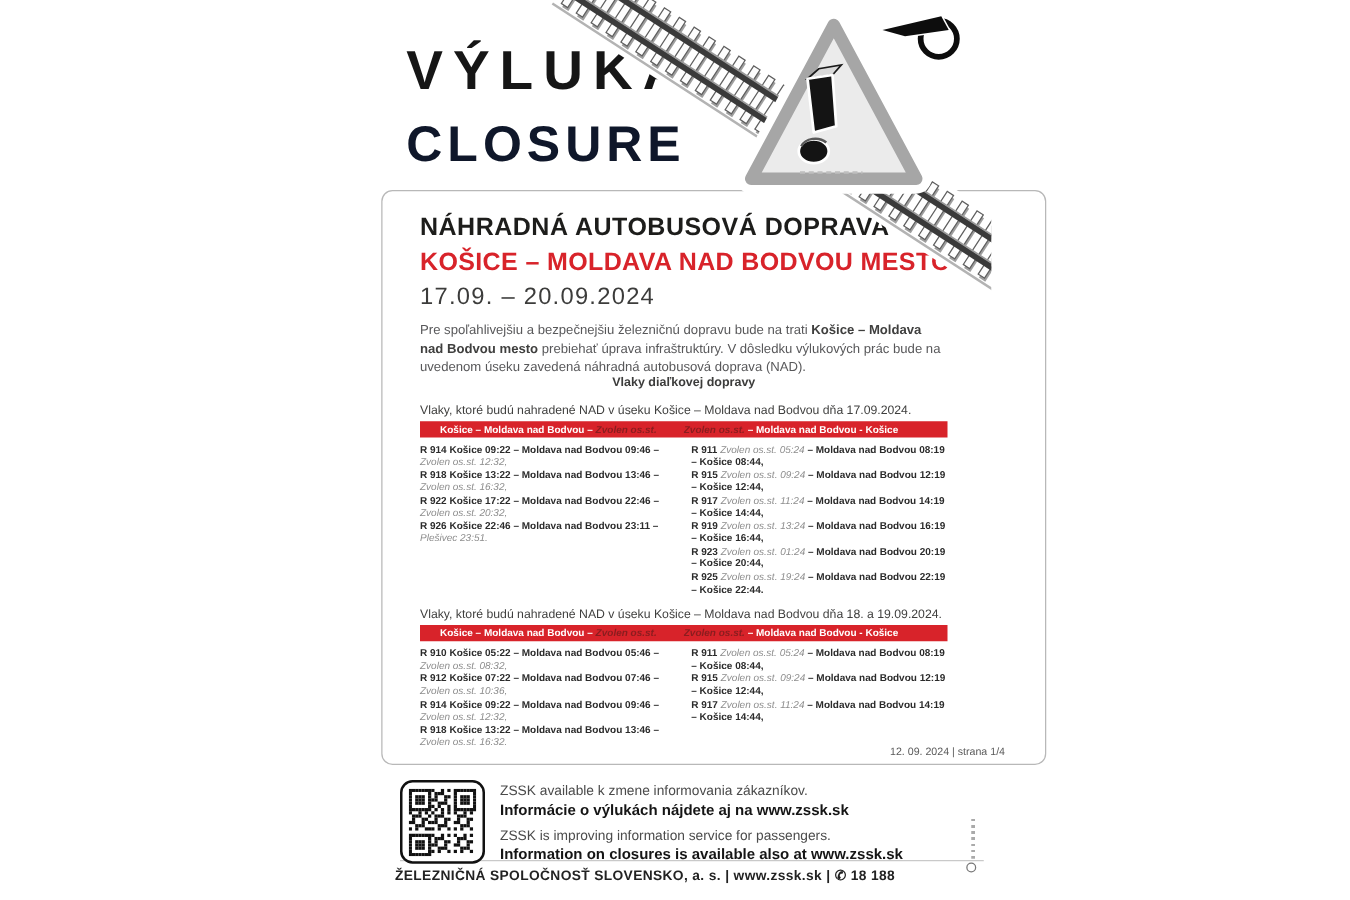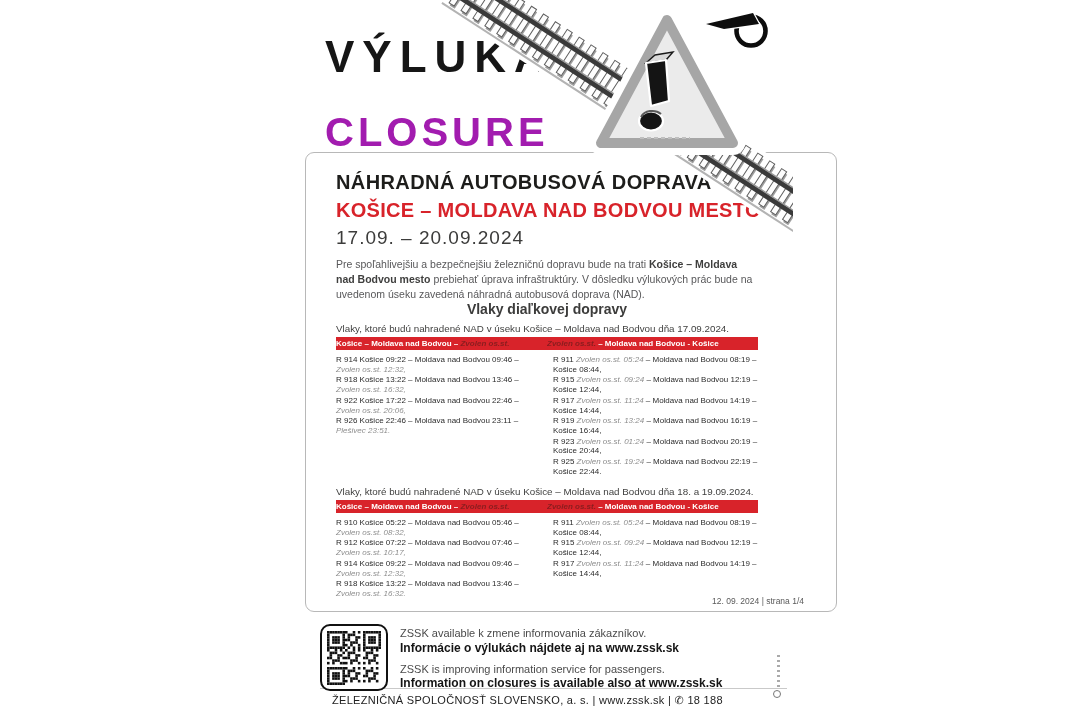--- a/index.html
+++ b/index.html
@@ -1,55 +1,55 @@
 <!DOCTYPE html>
 <html><head>
 <meta charset="utf-8">
 <style>
   * { margin:0; padding:0; box-sizing:border-box; }
   html,body { width:1080px; height:720px; background:#ffffff; font-family:"Liberation Sans", sans-serif; }
   .page { position:relative; width:1080px; height:720px; background:#fff; overflow:hidden; }
 
   
   .title-main { position:absolute; left:325px; top:32px; font-size:44px; font-weight:800; letter-spacing:8px; color:#161616; }
-  .title-sub  { position:absolute; left:325px; top:110px; font-size:40px; font-weight:800; letter-spacing:4px; color:#a21caf; }
+  .title-sub  { position:absolute; left:325px; top:94px; font-size:40px; font-weight:800; letter-spacing:4px; color:#0f172a; }
 
   
   #art { position:absolute; left:0; top:0; z-index:3; pointer-events:none; }
 
   
   .box { position:absolute; left:305px; top:152px; width:532px; height:460px; background:#fff; border:1px solid #b8b8b8; border-radius:9px; z-index:2; padding:0 30px; }
   .h1 { position:absolute; left:30px; top:18px; font-size:20px; font-weight:800; letter-spacing:.4px; color:#1d1d1b; }
   .h2 { position:absolute; left:30px; top:46px; font-size:20px; font-weight:800; letter-spacing:.3px; }
   .h3 { position:absolute; left:30px; top:74px; font-size:19px; font-weight:500; letter-spacing:1px; color:#3c3c3b; }
   .intro { position:absolute; left:30px; top:104px; width:422px; font-size:10.5px; line-height:15px; color:#58585a; }
   .intro b { color:#3f3f3e; }
-  .section-title { position:absolute; left:30px; top:148px; width:422px; text-align:center; font-size:14px; font-weight:600; color:#3c3c3b; }
+  .section-title { position:absolute; left:30px; top:148px; width:422px; text-align:center; font-size:10px; font-weight:600; color:#3c3c3b; }
 
   .rail-table { position:absolute; left:30px; width:422px; }
   .rail-table .caption { font-size:9.8px; color:#3f3f3e; margin-bottom:3px; }
-  .thead { display:flex; height:13px; line-height:13px; color:#fff; font-size:8px; font-weight:700; padding:0 0; margin-bottom:5px; }
+  .thead { display:flex; height:13px; line-height:13px; color:#fff; font-size:8px; font-weight:700; padding:0 16px; margin-bottom:5px; }
   .thead .th { width:50%; white-space:nowrap; overflow:hidden; }
   .thead .i { font-style:italic; font-weight:600; color:#8a1d1f; }
   .cols { display:flex; gap:12px; }
   .col { flex:1; }
   .cell { height:20.4px; font-size:8px; line-height:9.8px; }
-  .cell .b { font-weight:400; color:#2b2b2b;margin-top:36px; }
+  .cell .b { font-weight:700; color:#2b2b2b;margin-top:36px; }
   .cell .i { font-style:italic; color:#8d8d8d; }
 
   .page-info { position:absolute; right:32px; bottom:5px; font-size:8.5px; color:#5a5a5a; }
 
   
   .foot-rule { position:absolute; left:320px; top:688px; width:467px; height:1px; background:#c9c9c9; }
   .qr-frame { position:absolute; left:320px; top:624px; width:68px; height:67px; background:#fff; border:2px solid #111; border-radius:10px; display:flex; align-items:center; justify-content:center; z-index:2; }
   .info-block { position:absolute; left:400px; top:626px; }
   .info-block .l1 { font-size:11px; line-height:14.5px; color:#4b4b4b; }
   .info-block .l2 { font-size:12px; line-height:15px; font-weight:700; color:#151515; }
   .info-block .pair2 { margin-top:6px; }
-  .company-line { position:absolute; left:332px; top:694px; font-size:11px; font-weight:400; letter-spacing:.3px; color:#222; }
+  .company-line { position:absolute; left:316px; top:694px; font-size:11px; font-weight:700; letter-spacing:.3px; color:#222; }
 
   .print-mark { position:absolute; left:777px; top:655px; width:3px; height:32px;
     background:repeating-linear-gradient(to bottom,#aaa 0 2px,transparent 2px 5px); }
   .print-mark-dot { position:absolute; left:773px; top:690px; width:8px; height:8px; border:1.5px solid #777; border-radius:50%; }
 </style>
 </head>
 <body>
 
 <div class="page">
 
@@ -66,21 +66,21 @@
     <div class="rail-table" style="top:170px;">
       <div class="caption">Vlaky, ktoré budú nahradené NAD v úseku Košice – Moldava nad Bodvou dňa 17.09.2024.</div>
       <div class="thead" style="background: rgb(216, 35, 42);">
         <div class="th"><span class="b">Košice – Moldava nad Bodvou – </span><span class="i">Zvolen os.st.</span></div>
         <div class="th"><span class="i">Zvolen os.st. </span><span class="b">– Moldava nad Bodvou - Košice</span></div>
       </div>
       <div class="cols">
         <div class="col">
             <div class="cell"><span class="b">R 914 Košice 09:22 – Moldava nad Bodvou 09:46 – </span><span class="i">Zvolen os.st. 12:32,</span></div>
             <div class="cell"><span class="b">R 918 Košice 13:22 – Moldava nad Bodvou 13:46 – </span><span class="i">Zvolen os.st. 16:32,</span></div>
-            <div class="cell"><span class="b">R 922 Košice 17:22 – Moldava nad Bodvou 22:46 – </span><span class="i">Zvolen os.st. 20:06,</span></div>
+            <div class="cell"><span class="b">R 922 Košice 17:22 – Moldava nad Bodvou 22:46 – </span><span class="i">Zvolen os.st. 20:32,</span></div>
             <div class="cell"><span class="b">R 926 Košice 22:46 – Moldava nad Bodvou 23:11 – </span><span class="i">Plešivec 23:51.</span></div>
           </div>
         <div class="col">
             <div class="cell"><span class="b">R 911 </span><span class="i">Zvolen os.st. 05:24</span><span class="b"> – Moldava nad Bodvou 08:19 – Košice 08:44,</span></div>
             <div class="cell"><span class="b">R 915 </span><span class="i">Zvolen os.st. 09:24</span><span class="b"> – Moldava nad Bodvou 12:19 – Košice 12:44,</span></div>
             <div class="cell"><span class="b">R 917 </span><span class="i">Zvolen os.st. 11:24</span><span class="b"> – Moldava nad Bodvou 14:19 – Košice 14:44,</span></div>
             <div class="cell"><span class="b">R 919 </span><span class="i">Zvolen os.st. 13:24</span><span class="b"> – Moldava nad Bodvou 16:19 – Košice 16:44,</span></div>
             <div class="cell"><span class="b">R 923 </span><span class="i">Zvolen os.st. 01:24</span><span class="b"> – Moldava nad Bodvou 20:19 – Košice 20:44,</span></div>
             <div class="cell"><span class="b">R 925 </span><span class="i">Zvolen os.st. 19:24</span><span class="b"> – Moldava nad Bodvou 22:19 – Košice 22:44.</span></div>
           </div>
@@ -89,21 +89,21 @@
 
     <div class="rail-table" style="top:333px;">
       <div class="caption">Vlaky, ktoré budú nahradené NAD v úseku Košice – Moldava nad Bodvou dňa 18. a 19.09.2024.</div>
       <div class="thead" style="background: rgb(216, 35, 42);">
         <div class="th"><span class="b">Košice – Moldava nad Bodvou – </span><span class="i">Zvolen os.st.</span></div>
         <div class="th"><span class="i">Zvolen os.st. </span><span class="b">– Moldava nad Bodvou - Košice</span></div>
       </div>
       <div class="cols">
         <div class="col">
             <div class="cell"><span class="b">R 910 Košice 05:22 – Moldava nad Bodvou 05:46 – </span><span class="i">Zvolen os.st. 08:32,</span></div>
-            <div class="cell"><span class="b">R 912 Košice 07:22 – Moldava nad Bodvou 07:46 – </span><span class="i">Zvolen os.st. 10:17,</span></div>
+            <div class="cell"><span class="b">R 912 Košice 07:22 – Moldava nad Bodvou 07:46 – </span><span class="i">Zvolen os.st. 10:36,</span></div>
             <div class="cell"><span class="b">R 914 Košice 09:22 – Moldava nad Bodvou 09:46 – </span><span class="i">Zvolen os.st. 12:32,</span></div>
             <div class="cell"><span class="b">R 918 Košice 13:22 – Moldava nad Bodvou 13:46 – </span><span class="i">Zvolen os.st. 16:32.</span></div>
           </div>
         <div class="col">
             <div class="cell"><span class="b">R 911 </span><span class="i">Zvolen os.st. 05:24</span><span class="b"> – Moldava nad Bodvou 08:19 – Košice 08:44,</span></div>
             <div class="cell"><span class="b">R 915 </span><span class="i">Zvolen os.st. 09:24</span><span class="b"> – Moldava nad Bodvou 12:19 – Košice 12:44,</span></div>
             <div class="cell"><span class="b">R 917 </span><span class="i">Zvolen os.st. 11:24</span><span class="b"> – Moldava nad Bodvou 14:19 – Košice 14:44,</span></div>
           </div>
       </div>
     </div>

